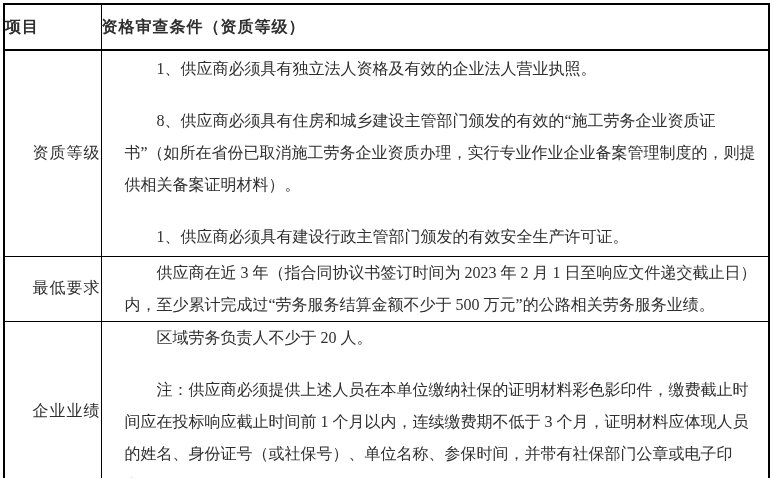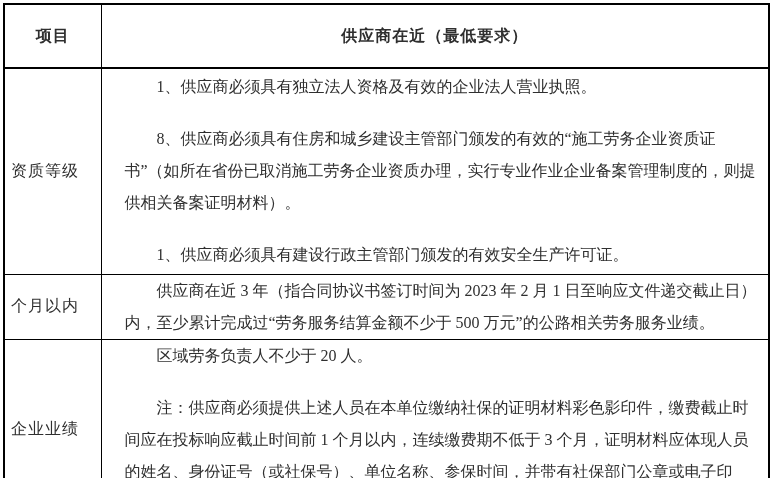--- a/index.html
+++ b/index.html
@@ -26,28 +26,28 @@
   }
   table.qual-table col.c-item { width: 97px; }
   table.qual-table th,
   table.qual-table td {
     border: 1px solid #000000;
     font-size: 16px;
     vertical-align: middle;
     background: #ffffff;
   }
   table.qual-table thead th {
-    height: 64px;
+    height: 46px;
     font-weight: bold;
-    text-align: center;
+    text-align: left;
     border-bottom: 2px solid #000000;
     letter-spacing: 1px;
   }
   td.label-cell {
-    text-align: left;
+    text-align: right;
     letter-spacing: 1px;
     padding-left: 6px;
   }
   td.content-cell {
     padding: 0 7px;
     text-align: left;
     text-justify: inter-ideograph;
   }
   td.content-cell p {
     line-height: 32px;
@@ -64,34 +64,34 @@
 
 <div class="page">
   <table class="qual-table">
     <colgroup>
       <col class="c-item">
       <col class="c-cond">
     </colgroup>
     <thead>
       <tr>
         <th>项目</th>
-        <th>供应商在近（最低要求）</th>
+        <th>资格审查条件（资质等级）</th>
       </tr>
     </thead>
     <tbody>
       <tr class="row-qual">
         <td class="label-cell">资质等级</td>
         <td class="content-cell">
           <p>1、供应商必须具有独立法人资格及有效的企业法人营业执照。</p>
           <p>8、供应商必须具有住房和城乡建设主管部门颁发的有效的“施工劳务企业资质证书”（如所在省份已取消施工劳务企业资质办理，实行专业作业企业备案管理制度的，则提供相关备案证明材料）。</p>
           <p>1、供应商必须具有建设行政主管部门颁发的有效安全生产许可证。</p>
         </td>
       </tr>
       <tr class="row-perf">
-        <td class="label-cell">个月以内</td>
+        <td class="label-cell">最低要求</td>
         <td class="content-cell">
           <p>供应商在近 3 年（指合同协议书签订时间为 2023 年 2 月 1 日至响应文件递交截止日）内，至少累计完成过“劳务服务结算金额不少于 500 万元”的公路相关劳务服务业绩。</p>
         </td>
       </tr>
       <tr class="row-staff">
         <td class="label-cell">企业业绩</td>
         <td class="content-cell">
           <p>区域劳务负责人不少于 20 人。</p>
           <p>注：供应商必须提供上述人员在本单位缴纳社保的证明材料彩色影印件，缴费截止时间应在投标响应截止时间前 1 个月以内，连续缴费期不低于 3 个月，证明材料应体现人员的姓名、身份证号（或社保号）、单位名称、参保时间，并带有社保部门公章或电子印章。</p>
         </td>

